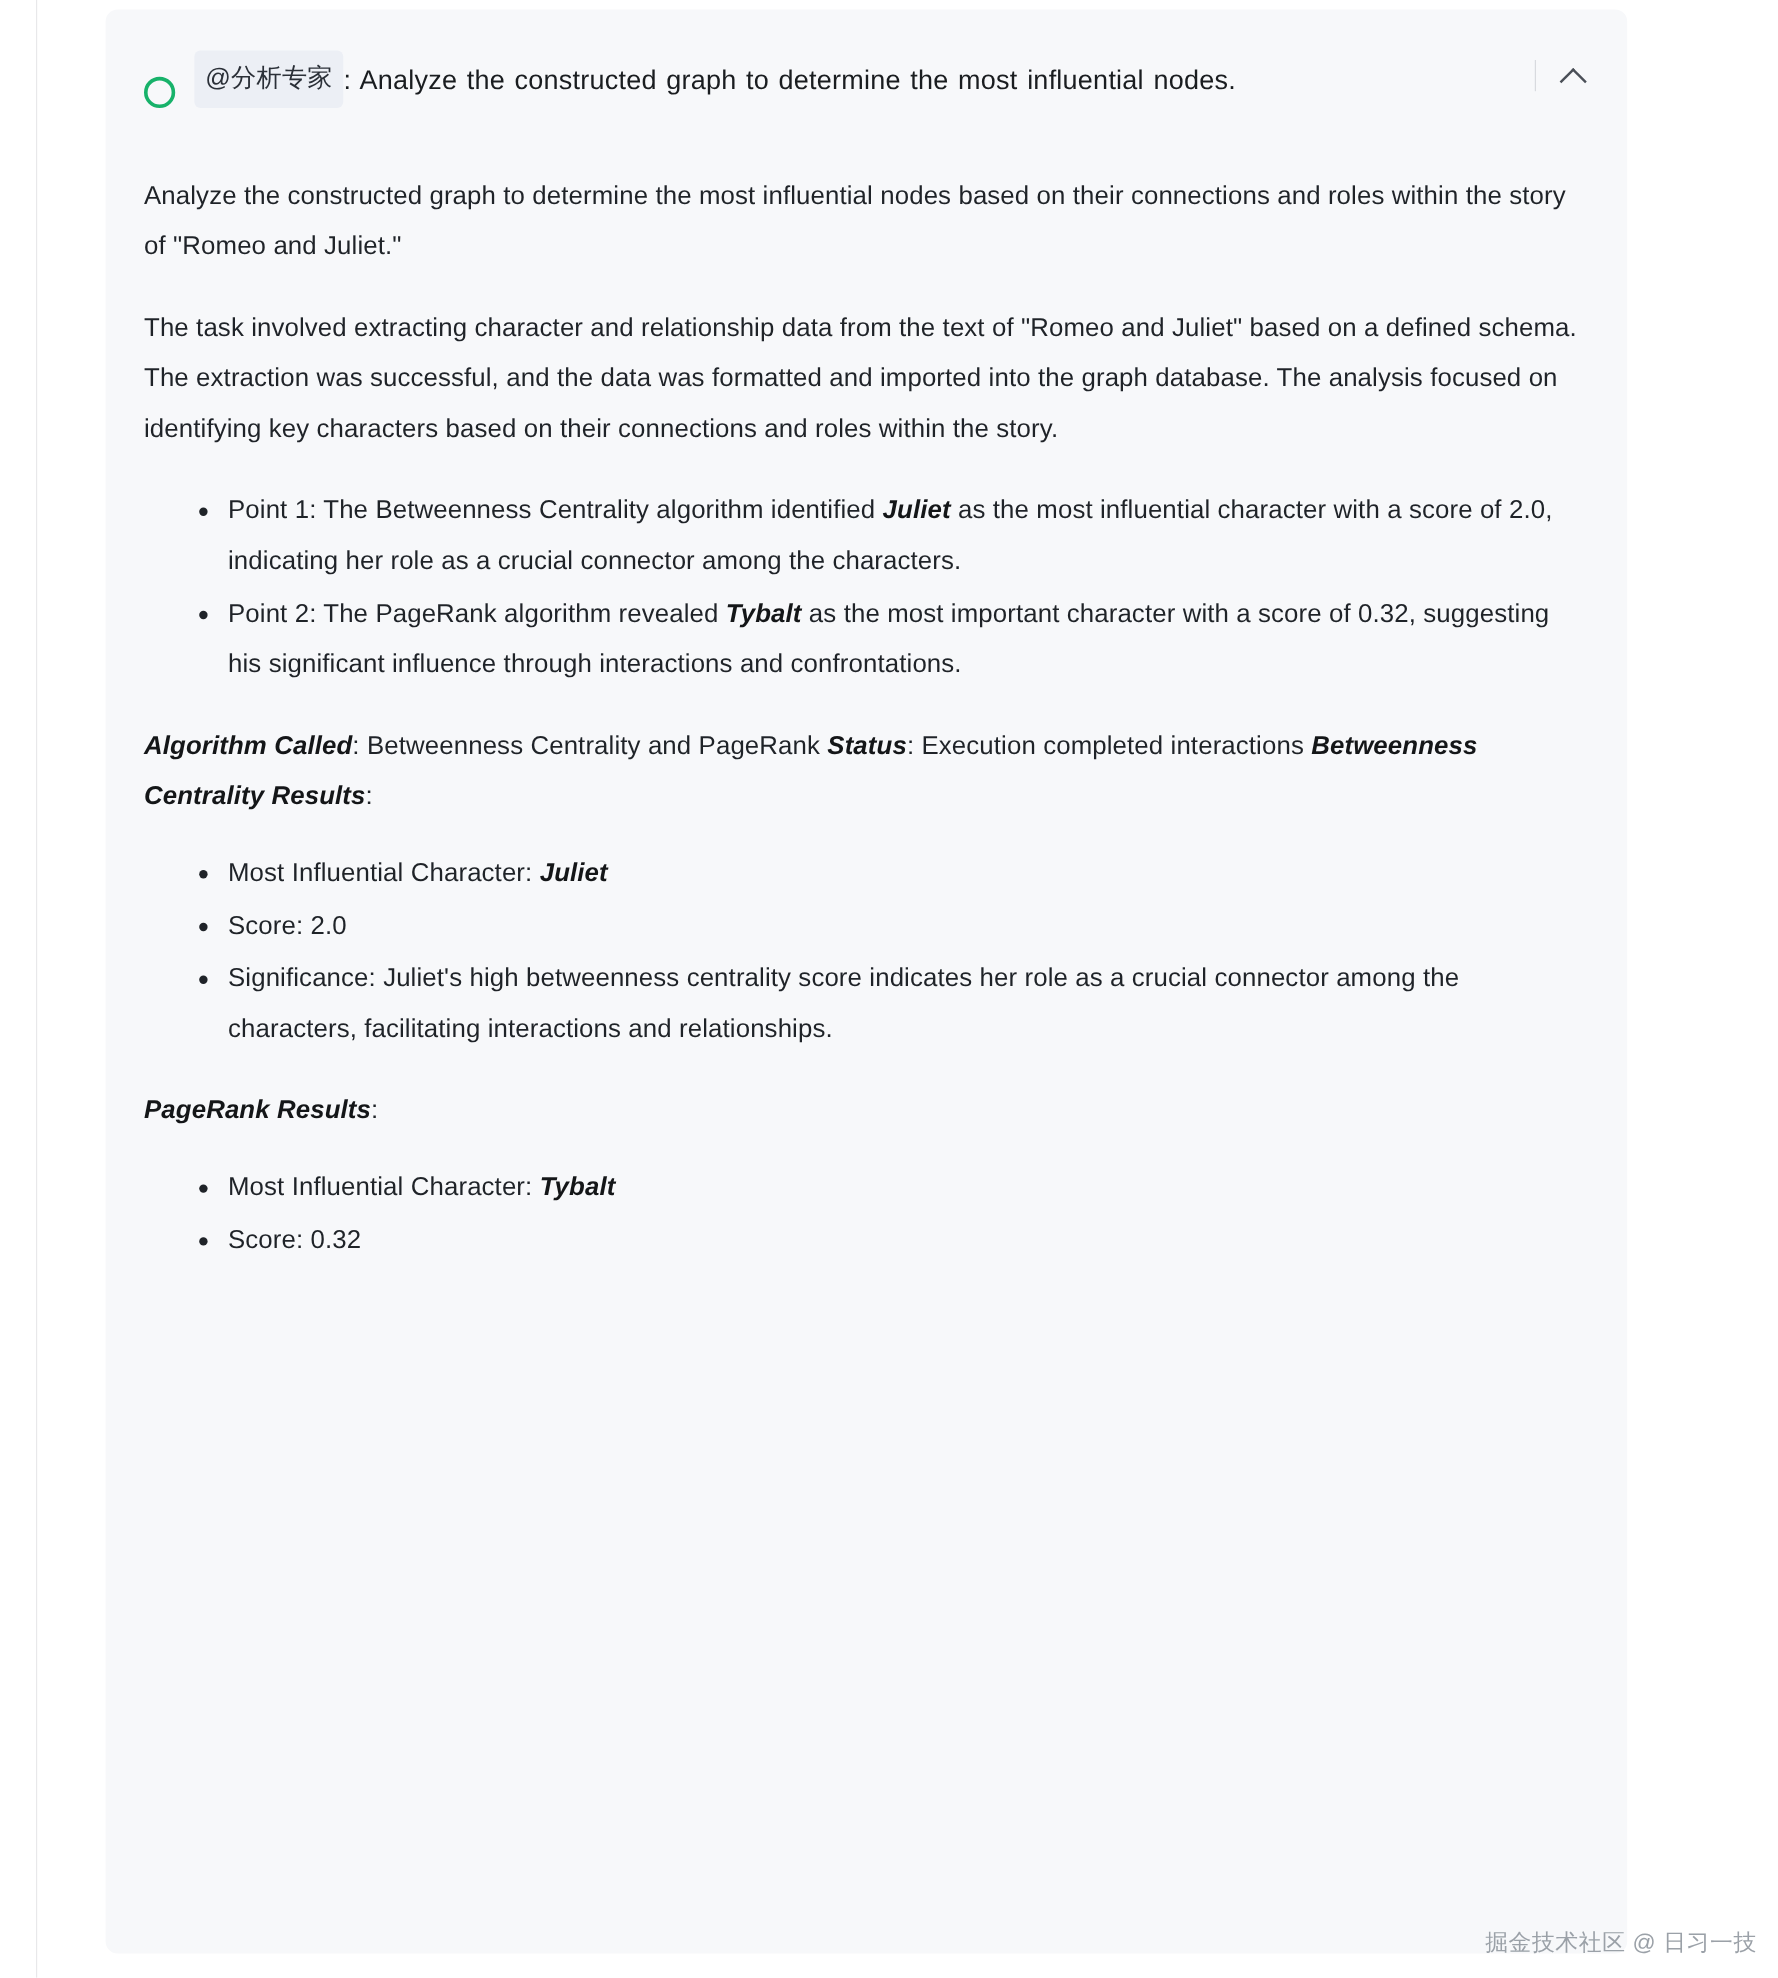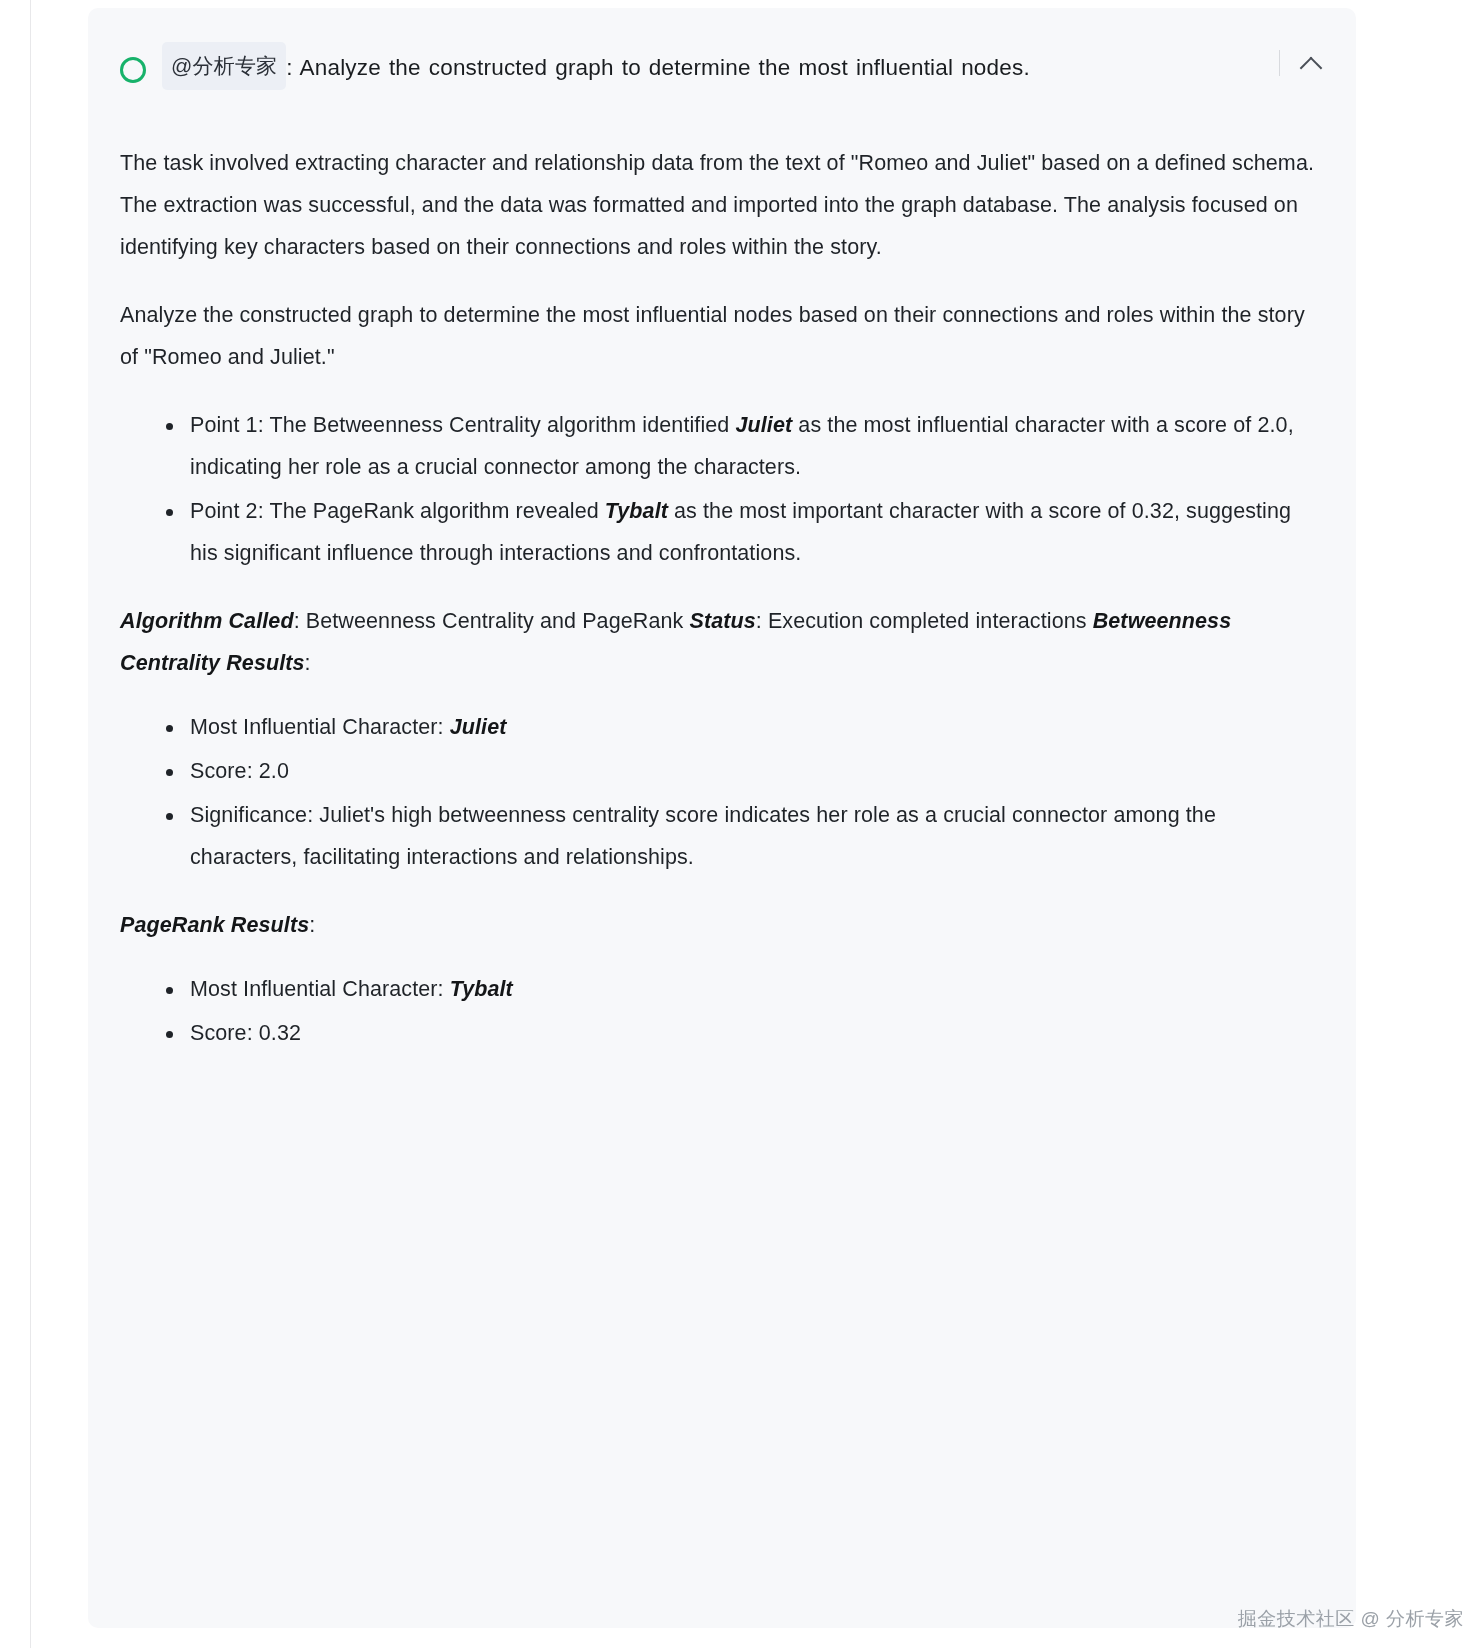--- a/index.html
+++ b/index.html
@@ -36,21 +36,21 @@
     top: 8px;
     width: 1268px;
     min-height: 1620px;
     background: #f7f8fa;
     border-radius: 10px;
     box-sizing: border-box;
     padding: 34px 32px 30px 32px;
   }
   .card-header {
     display: flex;
-    align-items: center;
+    align-items: flex-end;
     position: relative;
     padding-right: 70px;
   }
   .agent-dot {
     flex: 0 0 auto;
     width: 26px;
     height: 26px;
     border-radius: 50%;
     border: 3px solid #17b26a;
     box-sizing: border-box;
@@ -162,23 +162,23 @@
         <span class="mention">@分析专家</span><span>:</span> <span>Analyze the constructed graph to determine the most influential nodes.</span>
       </div>
       <div class="header-actions">
         <span class="divider-v"></span>
         <span class="chev"></span>
       </div>
     </div>
 
     <div class="body">
 
+      <p>Analyze the constructed graph to determine the most influential nodes based on their connections and roles within the story of "Romeo and Juliet."</p>
+
       <p>The task involved extracting character and relationship data from the text of "Romeo and Juliet" based on a defined schema. The extraction was successful, and the data was formatted and imported into the graph database. The analysis focused on identifying key characters based on their connections and roles within the story.</p>
-
-      <p>Analyze the constructed graph to determine the most influential nodes based on their connections and roles within the story of "Romeo and Juliet."</p>
 
       <ul>
         <li><span>Point 1: The Betweenness Centrality algorithm identified </span><b>Juliet</b><span> as the most influential character with a score of 2.0, indicating her role as a crucial connector among the characters.</span></li>
         <li><span>Point 2: The PageRank algorithm revealed </span><b>Tybalt</b><span> as the most important character with a score of 0.32, suggesting his significant influence through interactions and confrontations.</span></li>
       </ul>
 
       <p class="tight"><b>Algorithm Called</b><span>: Betweenness Centrality and PageRank </span><b>Status</b><span>: Execution completed interactions </span><b>Betweenness Centrality Results</b><span>:</span></p>
 
       <ul>
         <li><span>Most Influential Character: </span><b>Juliet</b></li>
@@ -190,14 +190,14 @@
 
       <ul>
         <li><span>Most Influential Character: </span><b>Tybalt</b></li>
         <li><span>Score: 0.32</span></li>
       </ul>
 
 
     </div>
   </div>
 
-  <div class="watermark">掘金技术社区 @ 分析专家</div>
+  <div class="watermark">掘金技术社区 @ 日习一技</div>
 </div>
 
 </body></html>

